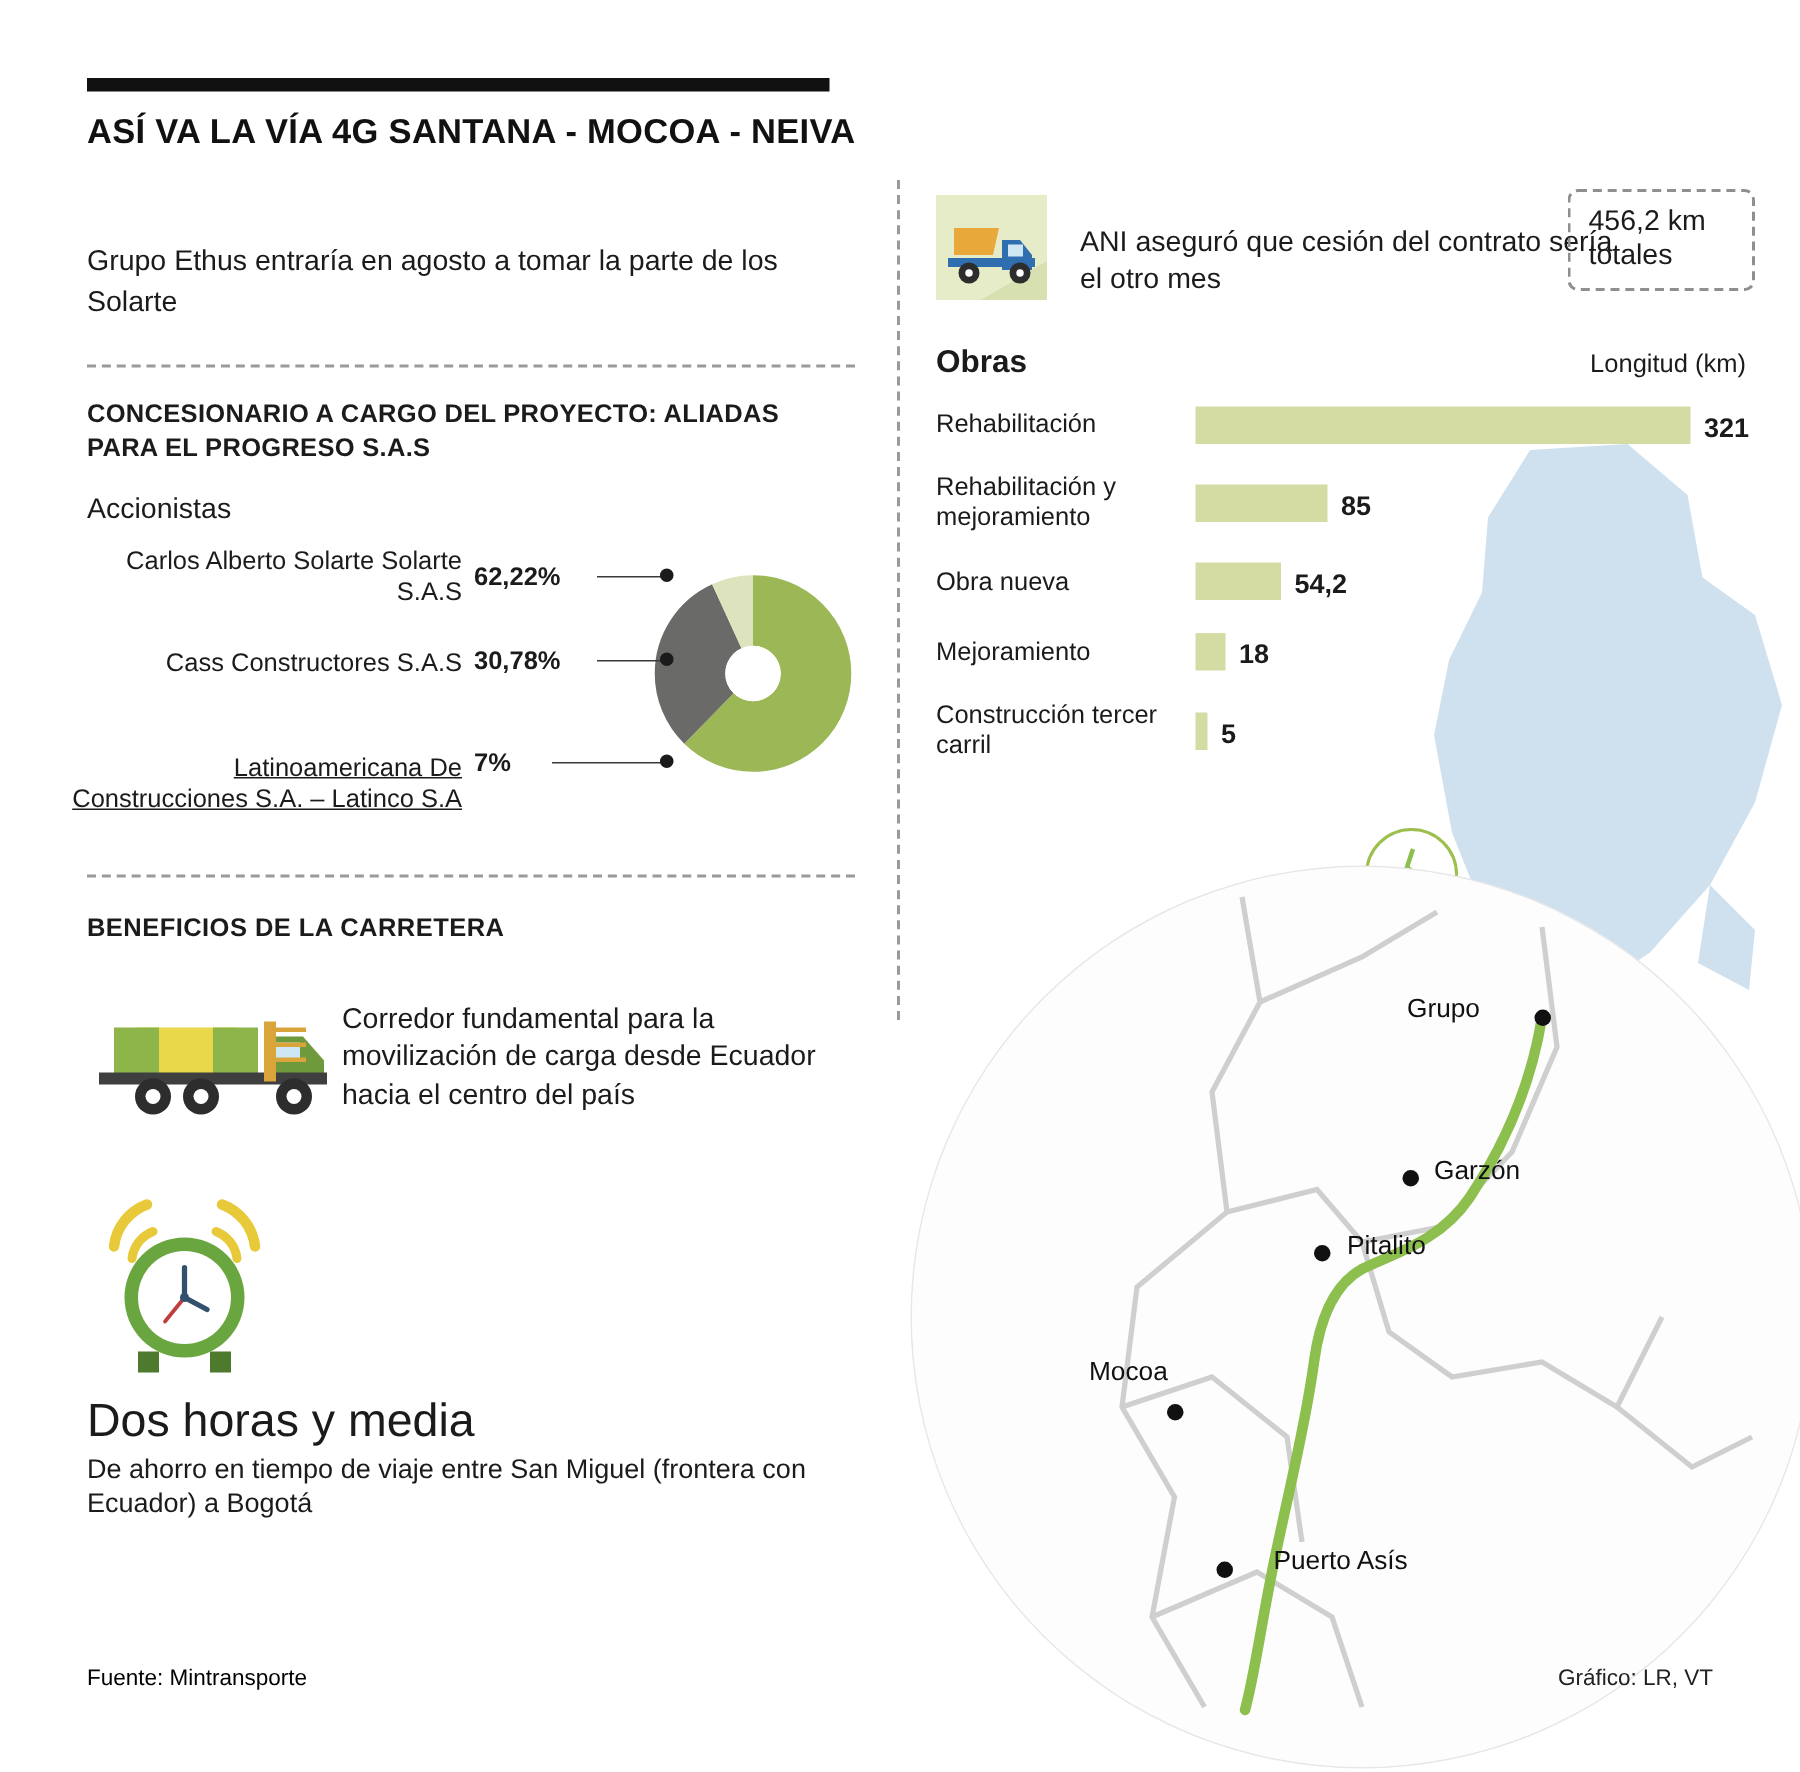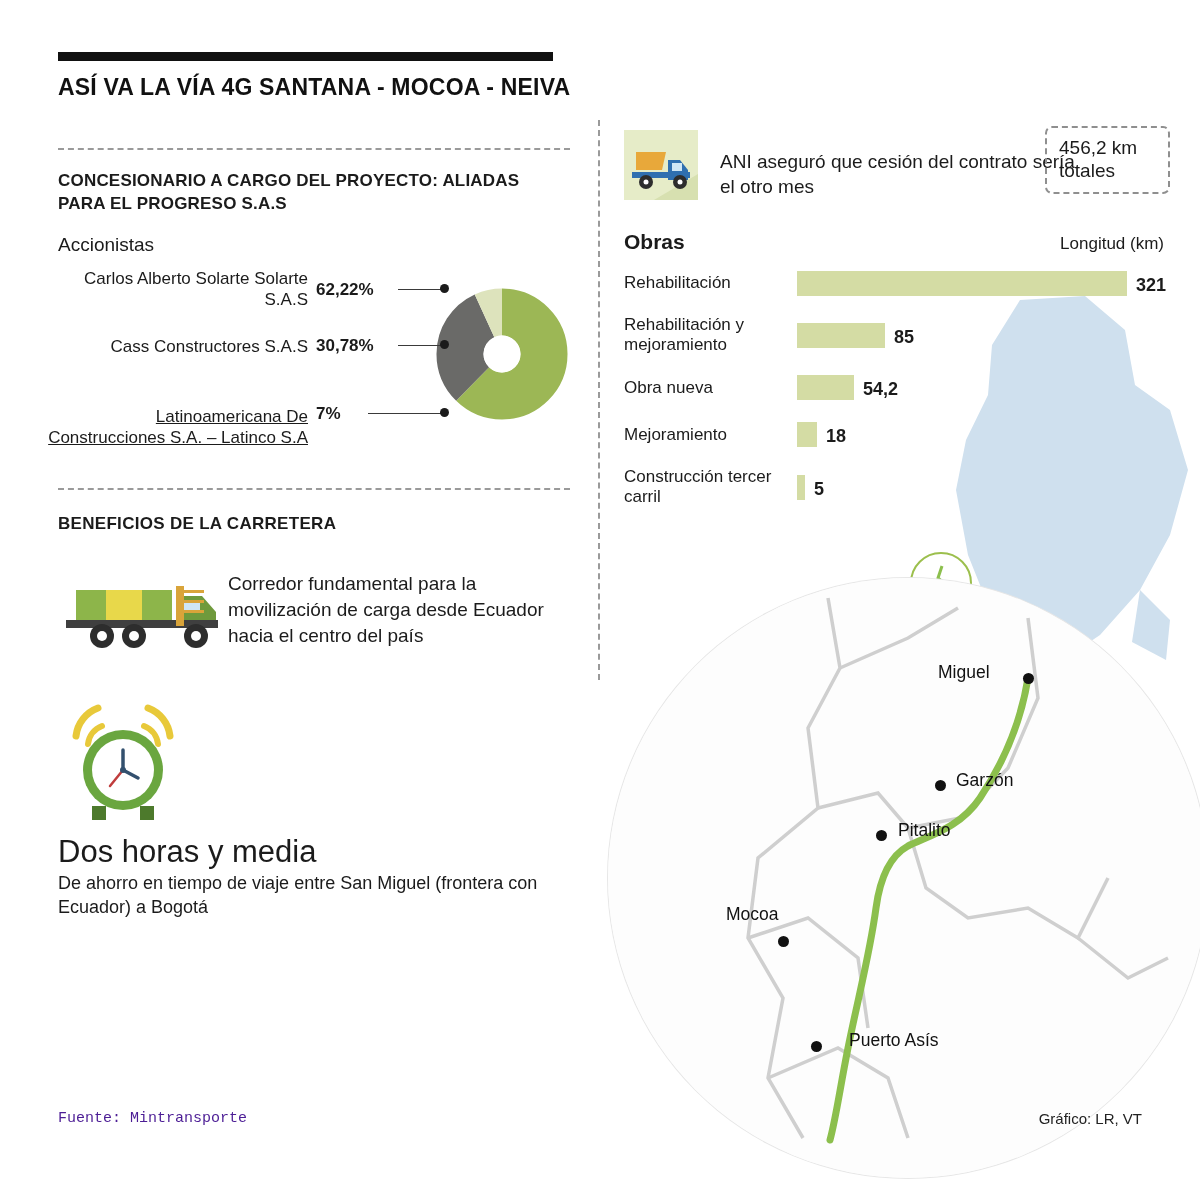--- a/index.html
+++ b/index.html
@@ -164,37 +164,38 @@
     background: #111;
   }
   .loupe-ring {
     position: absolute; left: 310px; top: 272px;
     width: 62px; height: 62px; border-radius: 50%;
     border: 2.5px solid #9cbf4d; background: rgba(255,255,255,.35);
   }
 
   
   .source {
-    position: absolute; left: 58px; top: 1110px; font-size: 15px; color: #4c1d95; font-family: Liberation Mono, monospace;
+    position: absolute; left: 58px; top: 1110px; font-size: 15px; color: #000000;
   }
   .credit {
     position: absolute; right: 58px; top: 1110px; font-size: 15px; color: #222;
   }
 </style>
 </head>
 <body>
 
 <div class="page">
 
   <div class="top-rule"></div>
   <div class="title">ASÍ VA LA VÍA 4G SANTANA - MOCOA - NEIVA</div>
 
   <div class="left">
 
 
+    <div class="ethus">Grupo Ethus entraría en agosto a tomar la parte de los Solarte</div>
 
     <div class="dashed-h"></div>
 
     <div class="sec-title">CONCESIONARIO A CARGO DEL PROYECTO: ALIADAS PARA EL PROGRESO S.A.S</div>
     <div class="accionistas">Accionistas</div>
 
     <div class="donut-wrap">
 
       <svg class="donut" viewBox="0 0 100 100">
 
@@ -377,21 +378,21 @@
           <path d="M420 100 C 412 150, 392 190, 372 220
                    C 352 250, 320 258, 300 268
                    C 282 278, 272 300, 268 330
                    C 262 375, 250 420, 240 470
                    C 232 510, 228 540, 222 562" stroke="#8cbf4d" stroke-width="7" fill="none" stroke-linecap="round"></path>
         </g>
       </svg>
 
       
       <div class="city-dot" style="left:415px; top:95px;"></div>
-      <div class="map-city" style="left:330px; top:84px;">Miguel</div>
+      <div class="map-city" style="left:330px; top:84px;">Grupo</div>
 
       <div class="city-dot" style="left:327px; top:202px;"></div>
       <div class="map-city" style="left:348px; top:192px;">Garzón</div>
 
       <div class="city-dot" style="left:268px; top:252px;"></div>
       <div class="map-city" style="left:290px; top:242px;">Pitalito</div>
 
       <div class="city-dot" style="left:170px; top:358px;"></div>
       <div class="map-city" style="left:118px; top:326px;">Mocoa</div>
 

